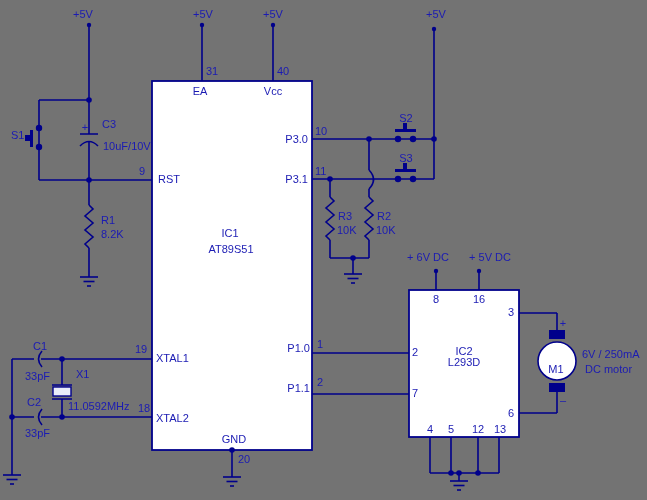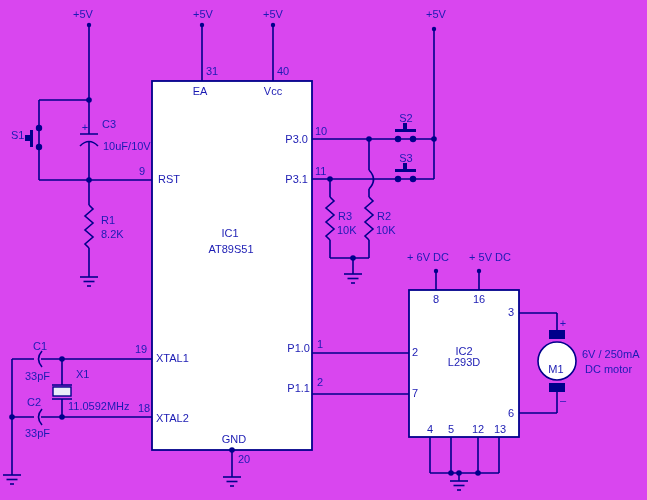--- a/index.html
+++ b/index.html
@@ -1,16 +1,16 @@
 <!DOCTYPE html>
 <html><head>
 <meta charset="utf-8">
 <style>
   html,body{margin:0;padding:0;background:#ffffff;}
-  .stage{position:relative;width:647px;height:500px;background:#d946ef;overflow:hidden;}
+  .stage{position:relative;width:647px;height:500px;background:#737373;overflow:hidden;}
   svg{display:block;}
   .wire{stroke:#00008B;stroke-width:1.6;fill:none;}
   .box{stroke:#00008B;stroke-width:1.8;fill:#ffffff;}
   .dot{fill:#00008B;stroke:none;}
   .solid{fill:#00008B;stroke:none;}
   .lbl{font-family:"Liberation Sans",sans-serif;font-size:11px;fill:#1b1bb3;}
   .xtalbody{fill:#e9edf9;stroke:#00008B;stroke-width:1.4;}
 </style>
 </head>
 <body>

